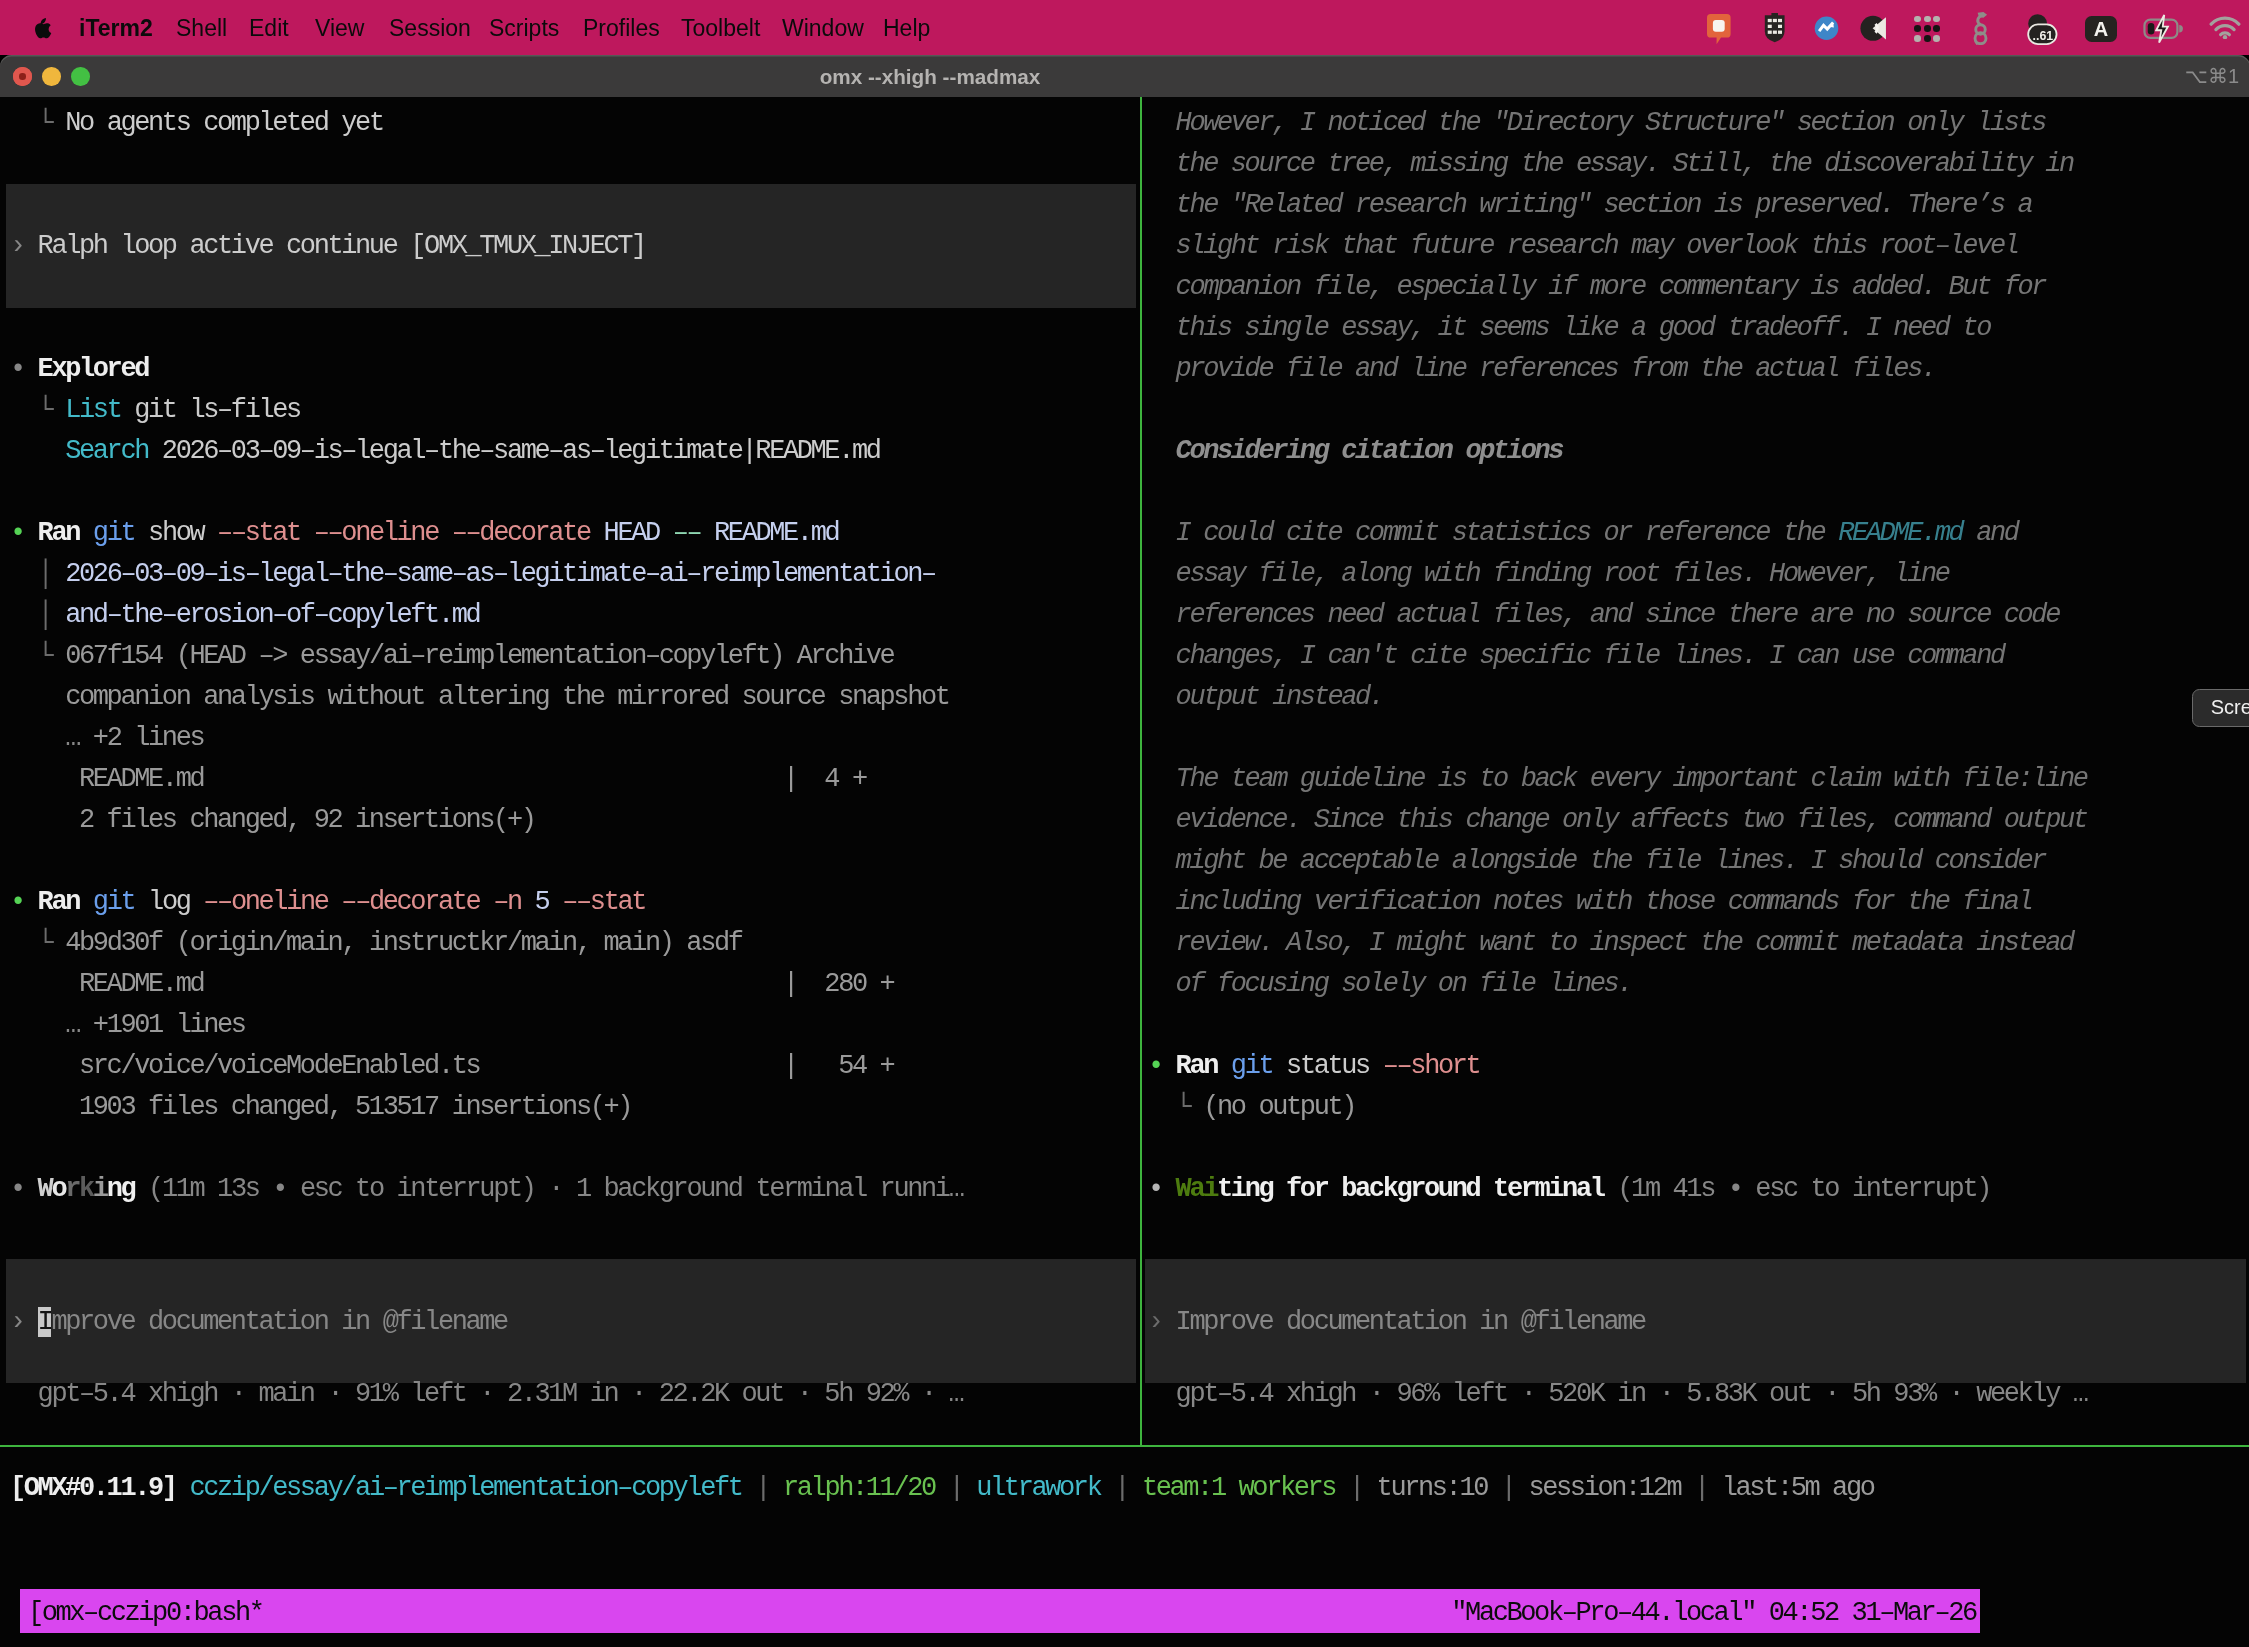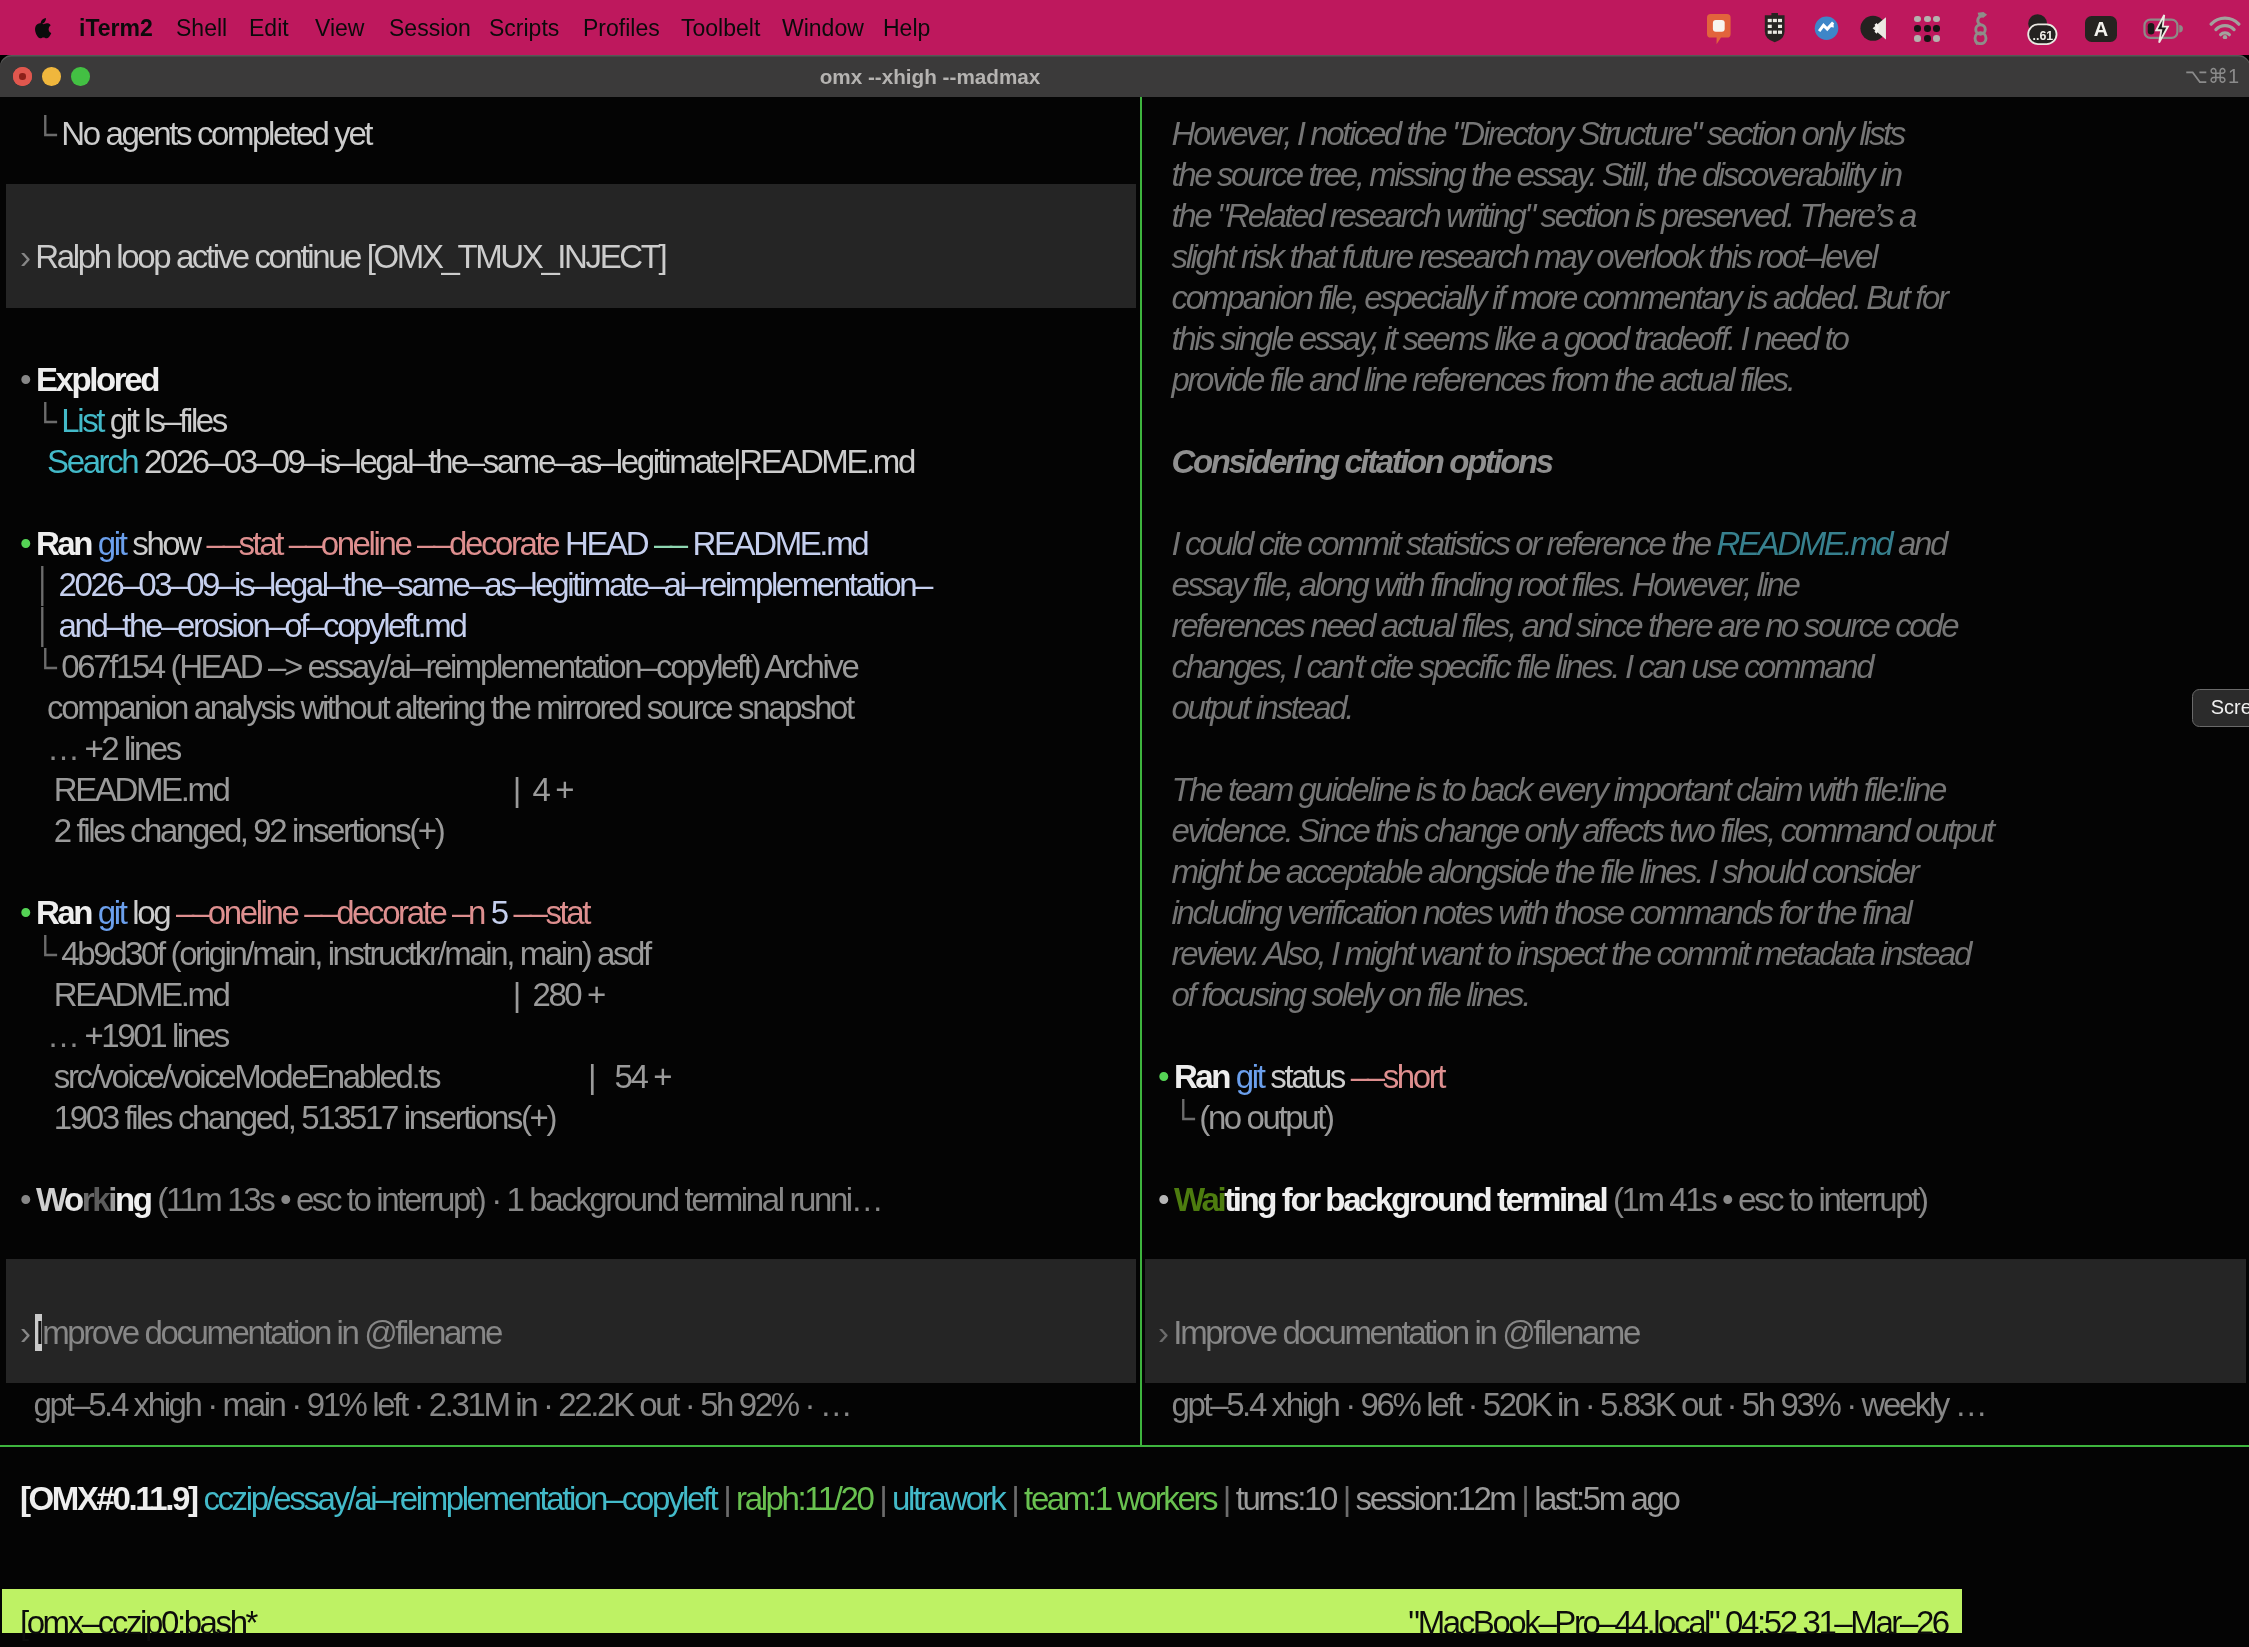--- a/index.html
+++ b/index.html
@@ -4,40 +4,40 @@
 <style>
 html,body{margin:0;padding:0}
 body{width:2250px;height:1648px;background:#000;overflow:hidden;position:relative;font-family:"Liberation Sans",sans-serif}
 #menubar{position:absolute;left:0;top:0;width:2250px;height:55px;background:#be185d}
 .mi{position:absolute;top:0;height:55px;line-height:56px;font-size:23px;color:#0b0b0b}
 #titlebar{position:absolute;left:0;top:55px;width:2250px;height:42px;background:#3b3a3a;border-radius:11.8px 11.8px 0 0;box-shadow:inset 0 1.5px 0 #585856}
 .tl{position:absolute;top:67px;width:18.5px;height:18.5px;border-radius:50%}
 #wtitle{position:absolute;top:55px;left:0;width:1860px;height:42px;line-height:43px;text-align:center;font-size:20.7px;font-weight:bold;color:#b5b3b1}
 #wkeys{position:absolute;top:55px;right:11px;height:42px;line-height:43px;font-size:20px;color:#8b8b8b}
 #term{position:absolute;left:0;top:97px;width:2250px;height:1551px;background:#040404}
-pre,.pre{font-family:Liberation Sans, sans-serif;font-size:33px;line-height:41px;white-space:pre;margin:12px;position:absolute;letter-spacing:-2.4px}
+pre,.pre{font-family:Liberation Mono, monospace;font-size:27px;line-height:41px;white-space:pre;margin:2px;position:absolute;letter-spacing:-2.4px}
 .w{color:#eeeeee;font-weight:bold}
 .t{color:#cccccc}
 .dim{color:#9a9a9a}
 .d2{color:#878787}
 .tree{color:#6c6c6c}
 .cy{color:#43bac9}
 .bl{color:#6b9fec}
 .sa{color:#de8f8f}
 .lv{color:#c5cfee}
 .mint{color:#8fd7b2}
 .gb{color:#55d355}
 .gn{color:#69c150}
 .th{color:#757575;font-style:italic}
 .thb{color:#8f8f8f;font-style:italic;font-weight:bold}
 .tc{color:#37808e;font-style:italic}
 .box{position:absolute;background:#252525}
 #vsep{position:absolute;left:1140px;top:0px;width:2.2px;height:1348px;background:#3eb43e}
 #hsep{position:absolute;left:0;top:1348px;width:2250px;height:2.2px;background:#3eb43e}
-#tmux{position:absolute;left:2px;top:1589px;width:1960px;height:44px;background:#bef264}
+#tmux{position:absolute;left:20px;top:1589px;width:1960px;height:44px;background:#d946ef}
 #tmux .pre{position:absolute;top:0;line-height:44px;color:#0c0c0c}
 #scre{position:absolute;left:2192px;top:592px;width:81px;height:38px;background:#2b2b2b;border:1.5px solid #6a6a6a;border-radius:7.4px;color:#f0f0f0;font-size:20px;line-height:35px;padding-left:17.7px;box-sizing:border-box}
 .cur{background:#c9c9c9;color:#141414}
 .ph{color:#878787}
 </style>
 </head>
 <body>
 <div id="menubar">
     <svg style="position:absolute;left:31px;top:15.5px" width="20.7" height="24" viewBox="0 0 24 29">
 <path fill="#0b0b0b" d="M15.9,7.6c1.1-1.4,1.9-3.3,1.6-5.2c-1.6,0.1-3.6,1.1-4.7,2.5c-1,1.2-1.9,3.2-1.6,5C13,10.1,14.8,9,15.9,7.6z

